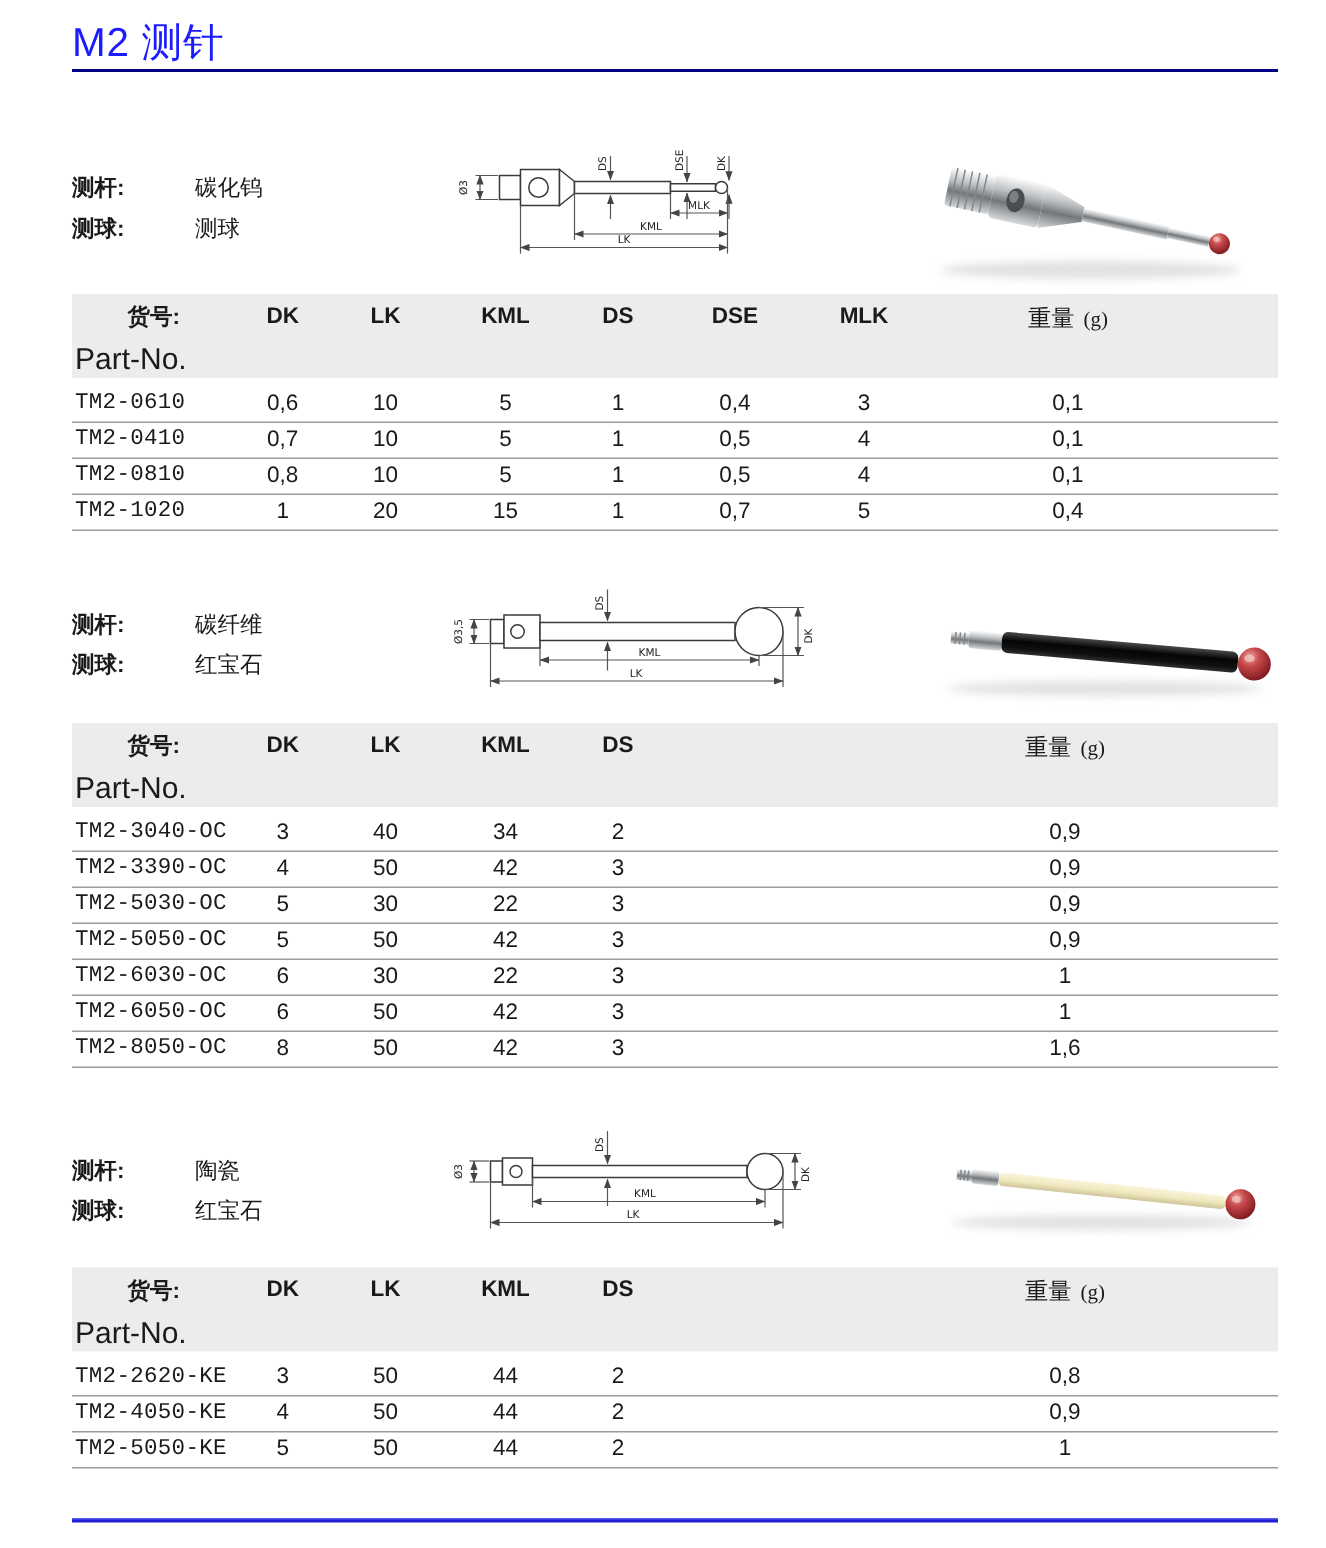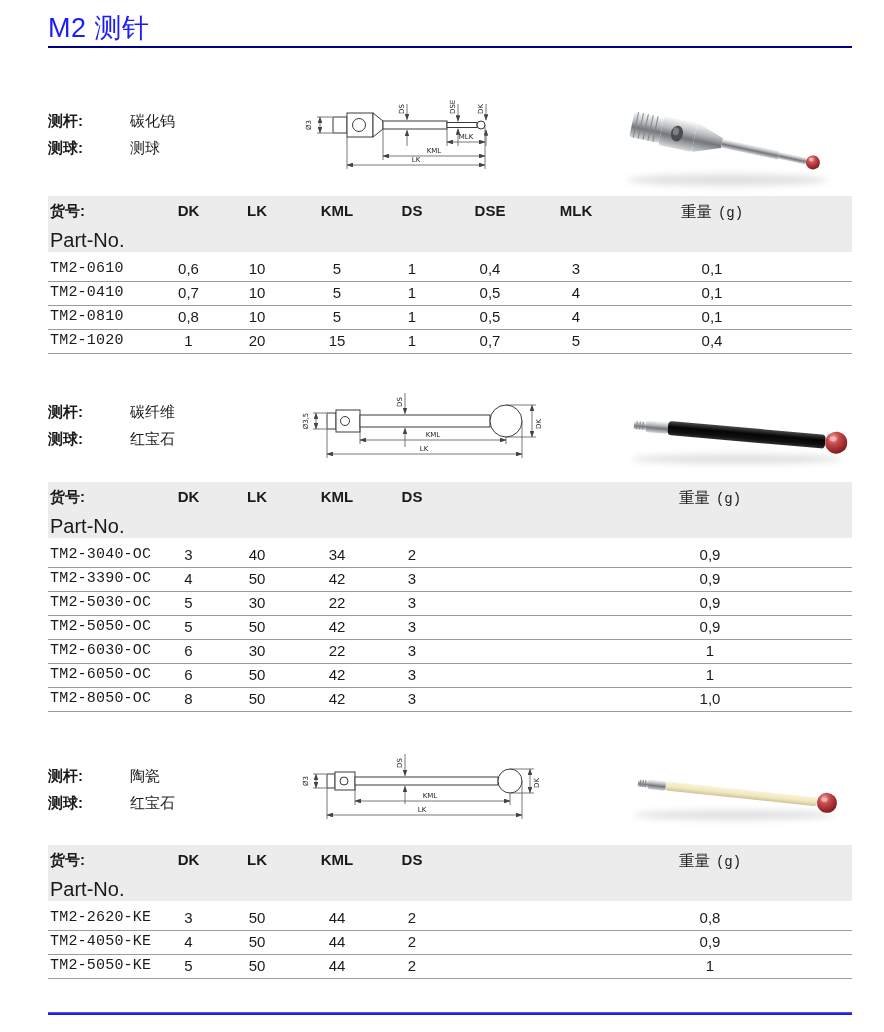--- a/index.html
+++ b/index.html
@@ -7,42 +7,42 @@
         font-family:"Liberation Sans","DejaVu Sans",sans-serif;color:#1a1a1a;}
 
   
   .page-title{position:absolute;left:48px;top:10px;margin:0;color:#1b1bff;
               font-size:27px;font-weight:400;letter-spacing:.5px;}
   .title-rule{position:absolute;left:48px;top:46px;width:804px;height:2px;background:#000082;}
 
   
   .info{position:absolute;left:48px;width:804px;height:110px;}
   .labels{position:absolute;left:0;}
-  .lrow{height:27px;display:flex;align-items:flex-start;}
+  .lrow{height:27px;display:flex;align-items:center;}
   .lkey{font-weight:700;font-size:15px;width:82px;}
   .lval{font-size:15px;font-family:Liberation Serif, serif;}
   .diag{position:absolute;left:252px;top:0;}
   .photo{position:absolute;left:564px;top:0;}
 
   
   .dg-outline rect,.dg-outline path,.dg-outline circle{fill:#ffffff;stroke:#3a3a3a;stroke-width:1;}
   .dg-dim line{stroke:#555555;stroke-width:.8;}
   .dg-dim text{font-size:7px;fill:#222222;font-family:"DejaVu Sans",sans-serif;}
   .ph-shadow{fill:#c9c9c9;opacity:.55;filter:url(#soft);}
 
   
   .tbl{position:absolute;left:48px;width:804px;}
   .thead{display:grid;background:#ececec;height:56px;padding-top:6px;box-sizing:border-box;align-content:start;}
   .t-wide .thead,.t-wide .trow{grid-template-columns:107px 67px 70px 90px 60px 96px 76px 238px;}
   .t-narrow .thead,.t-narrow .trow{grid-template-columns:107px 67px 70px 90px 60px 410px;}
   .th{font-weight:700;font-size:15px;text-align:center;}
   .th-part{text-align:left;padding-left:2px;}
-  .th-zh{font-weight:700;font-size:15px;}
+  .th-zh{font-weight:700;font-size:15px;text-align:center;}
   .th-en{font-weight:400;font-size:20px;margin-top:8px;}
-  .th-weight{font-family:Liberation Mono, monospace;font-weight:400;font-size:15.5px;}
+  .th-weight{font-family:Liberation Serif, serif;font-weight:400;font-size:15.5px;}
   .t-wide .th-weight{padding-right:42px;}
   .t-narrow .th-weight{padding-left:126px;}
   .wu{margin-left:6px;font-size:14px;}
   .tbody{margin-top:6px;}
   .trow{display:grid;height:23px;line-height:22px;border-bottom:1px solid #9b9b9b;font-size:15px;}
   .td{text-align:center;}
   .td-part{text-align:left;padding-left:2px;letter-spacing:.2px;font-family:Liberation Mono, monospace;}
   .t-wide .td-weight{padding-right:42px;}
   .t-narrow .td-weight{padding-left:126px;}
 
@@ -345,21 +345,21 @@
           <div class="td">42</div>
           <div class="td">3</div>
           <div class="td td-weight">1</div>
         </div>
         <div class="trow">
           <div class="td td-part">TM2-8050-OC</div>
           <div class="td">8</div>
           <div class="td">50</div>
           <div class="td">42</div>
           <div class="td">3</div>
-          <div class="td td-weight">1,0</div>
+          <div class="td td-weight">1,6</div>
         </div>
       </div>
   </div>
 
   <section class="info" style="top:745px">
     <div class="labels" style="top:22px">
       <div class="lrow">
         <span class="lkey">测杆:</span>
         <span class="lval">陶瓷</span>
       </div>

